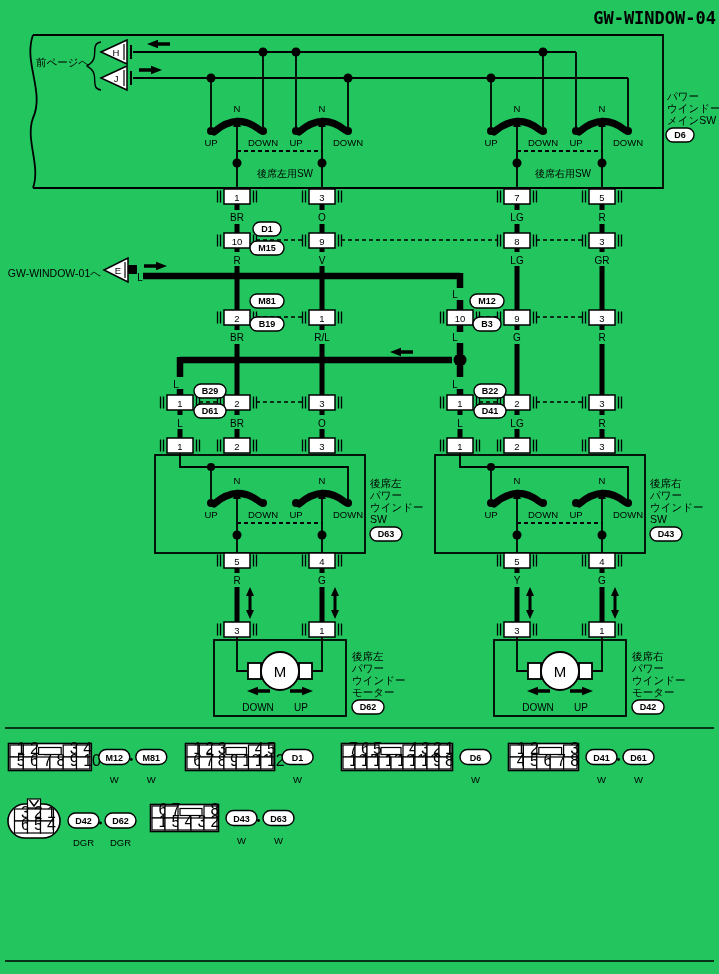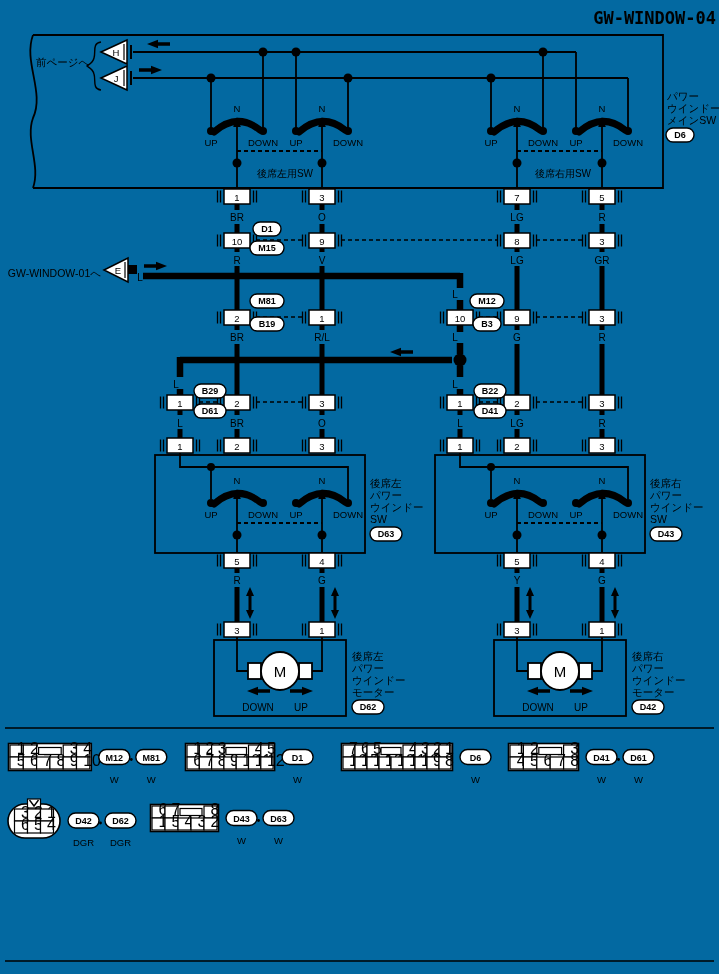--- a/index.html
+++ b/index.html
@@ -1,16 +1,16 @@
 <!DOCTYPE html>
 <html><head>
 <meta charset="utf-8">
 <style>
   html,body{margin:0;padding:0;background:#fff}
-  .page{position:relative;width:719px;height:974px;background:#0369a1;overflow:hidden}
+  .page{position:relative;width:719px;height:974px;background:#22c55e;overflow:hidden}
   svg{position:absolute;left:0;top:0}
   text{font-family:"Liberation Sans",sans-serif;fill:#000}
   .w2{stroke:#000;stroke-width:1.8;fill:none}
   .w5{stroke:#000;stroke-width:5;fill:none}
   .w7{stroke:#000;stroke-width:6.5;fill:none}
   .box{stroke:#000;stroke-width:1.8;fill:none}
   .boxw{stroke:#000;stroke-width:1.8;fill:#fff}
   .dash{stroke:#000;stroke-width:1.5;stroke-dasharray:4 3;fill:none}
   .mdash{stroke:#000;stroke-width:1.8;stroke-dasharray:4 3;fill:none}
   .thin{stroke:#000;stroke-width:1.4;fill:none}

